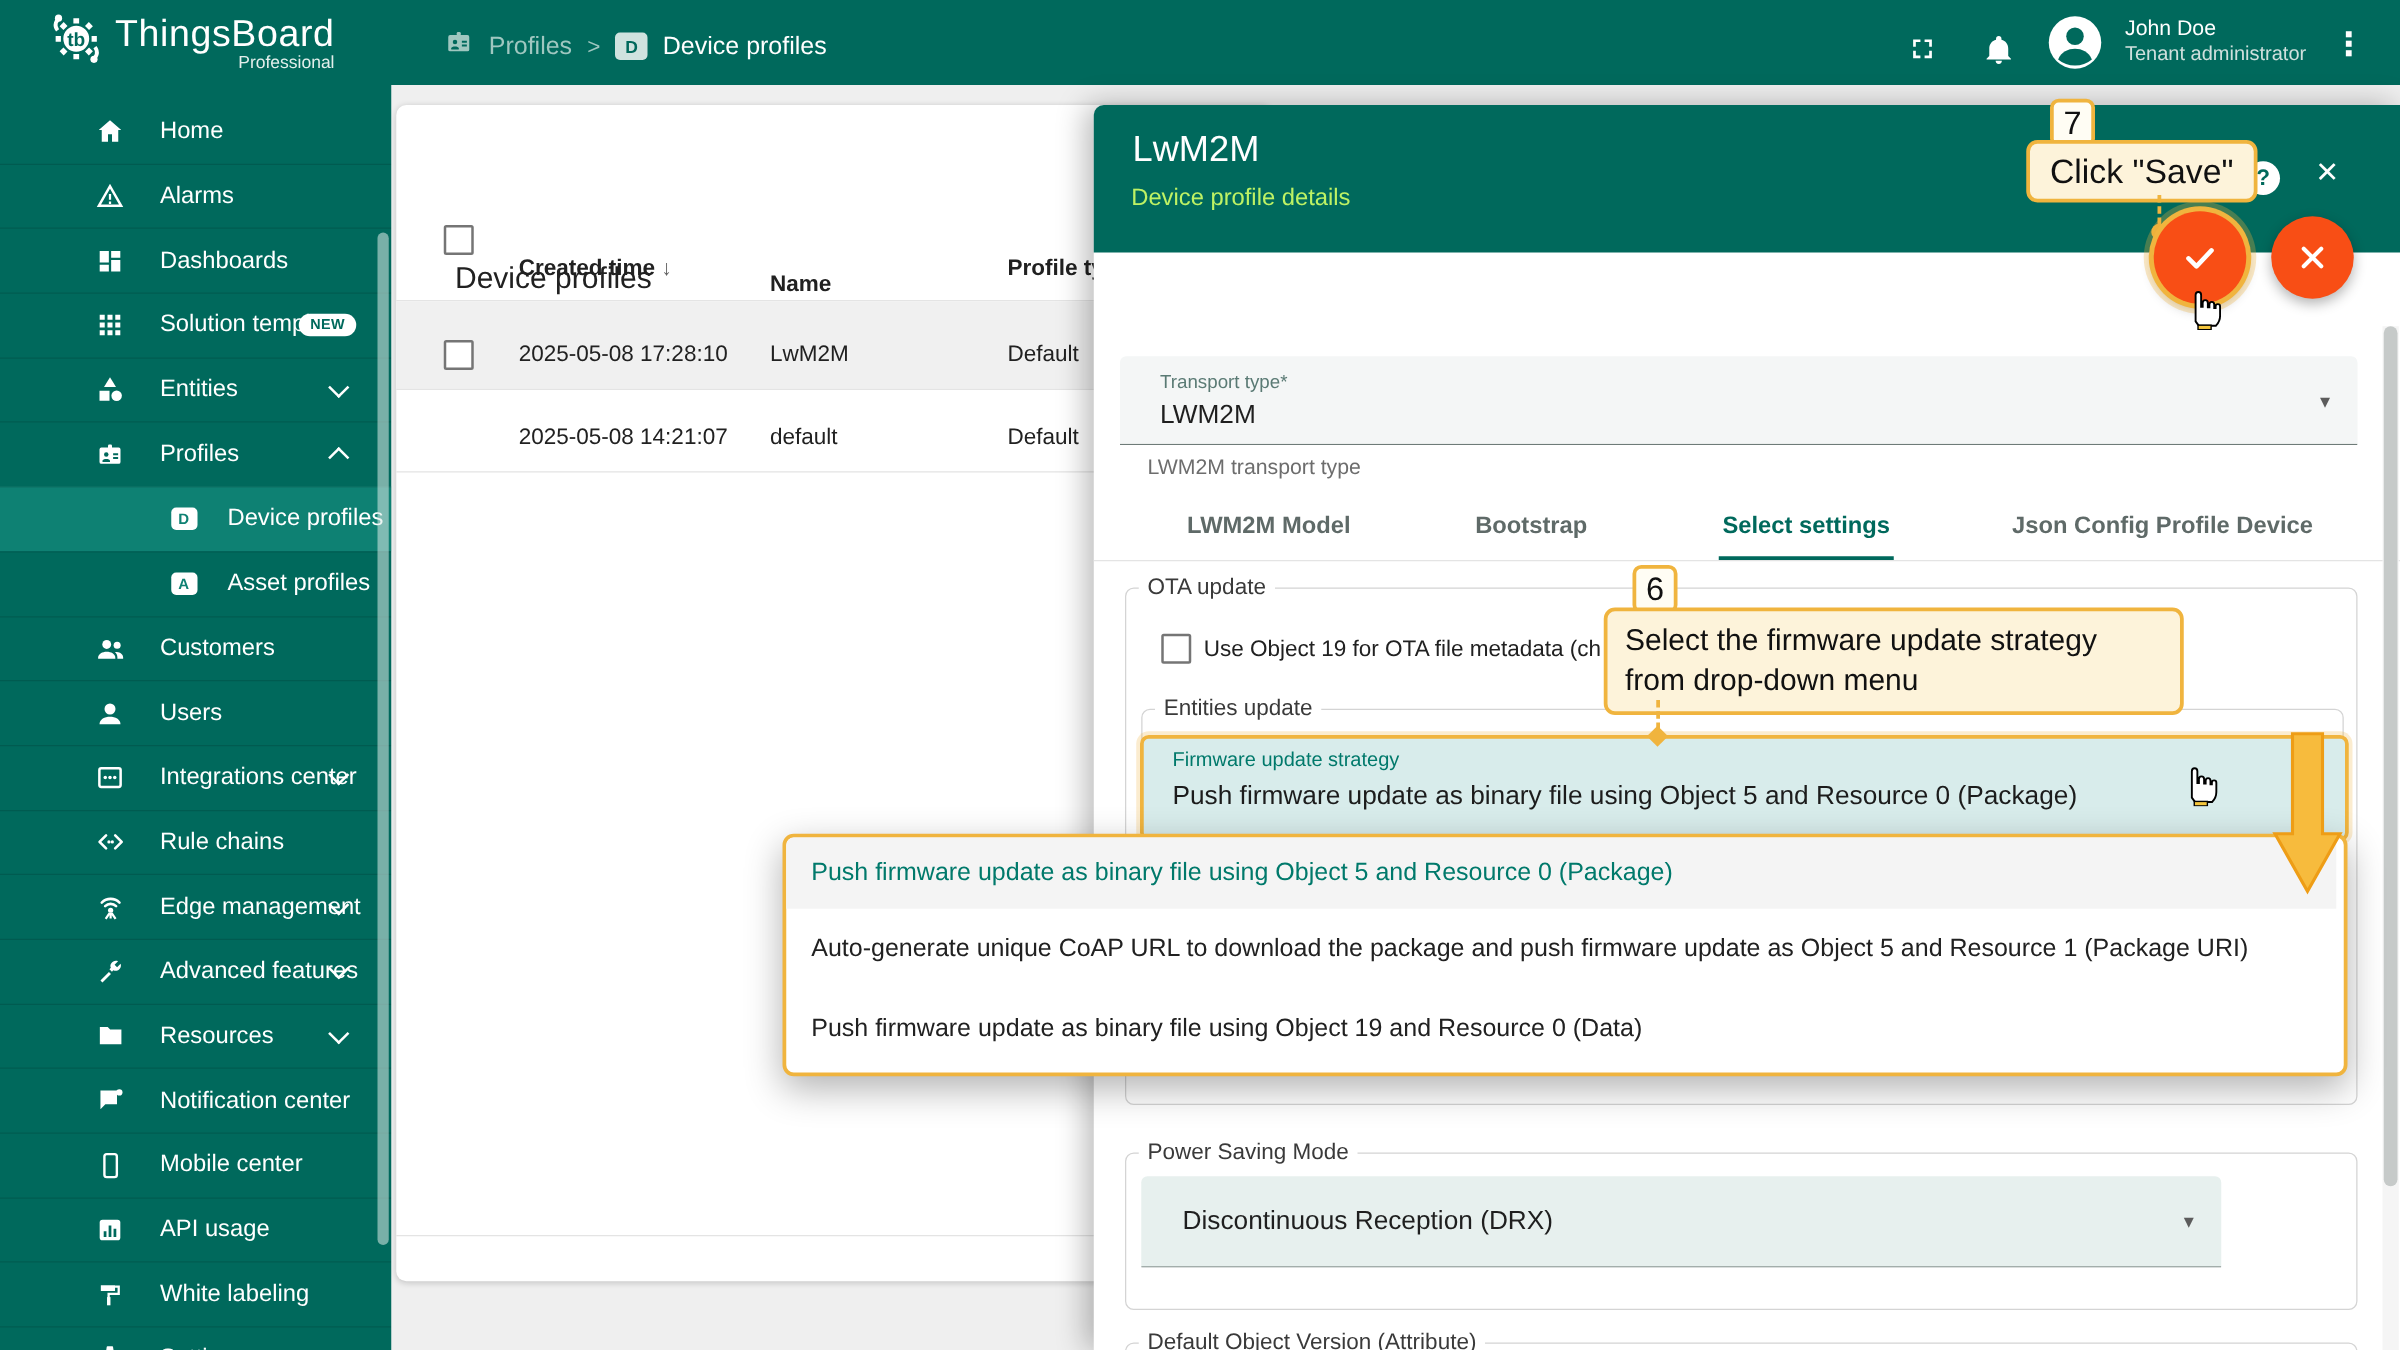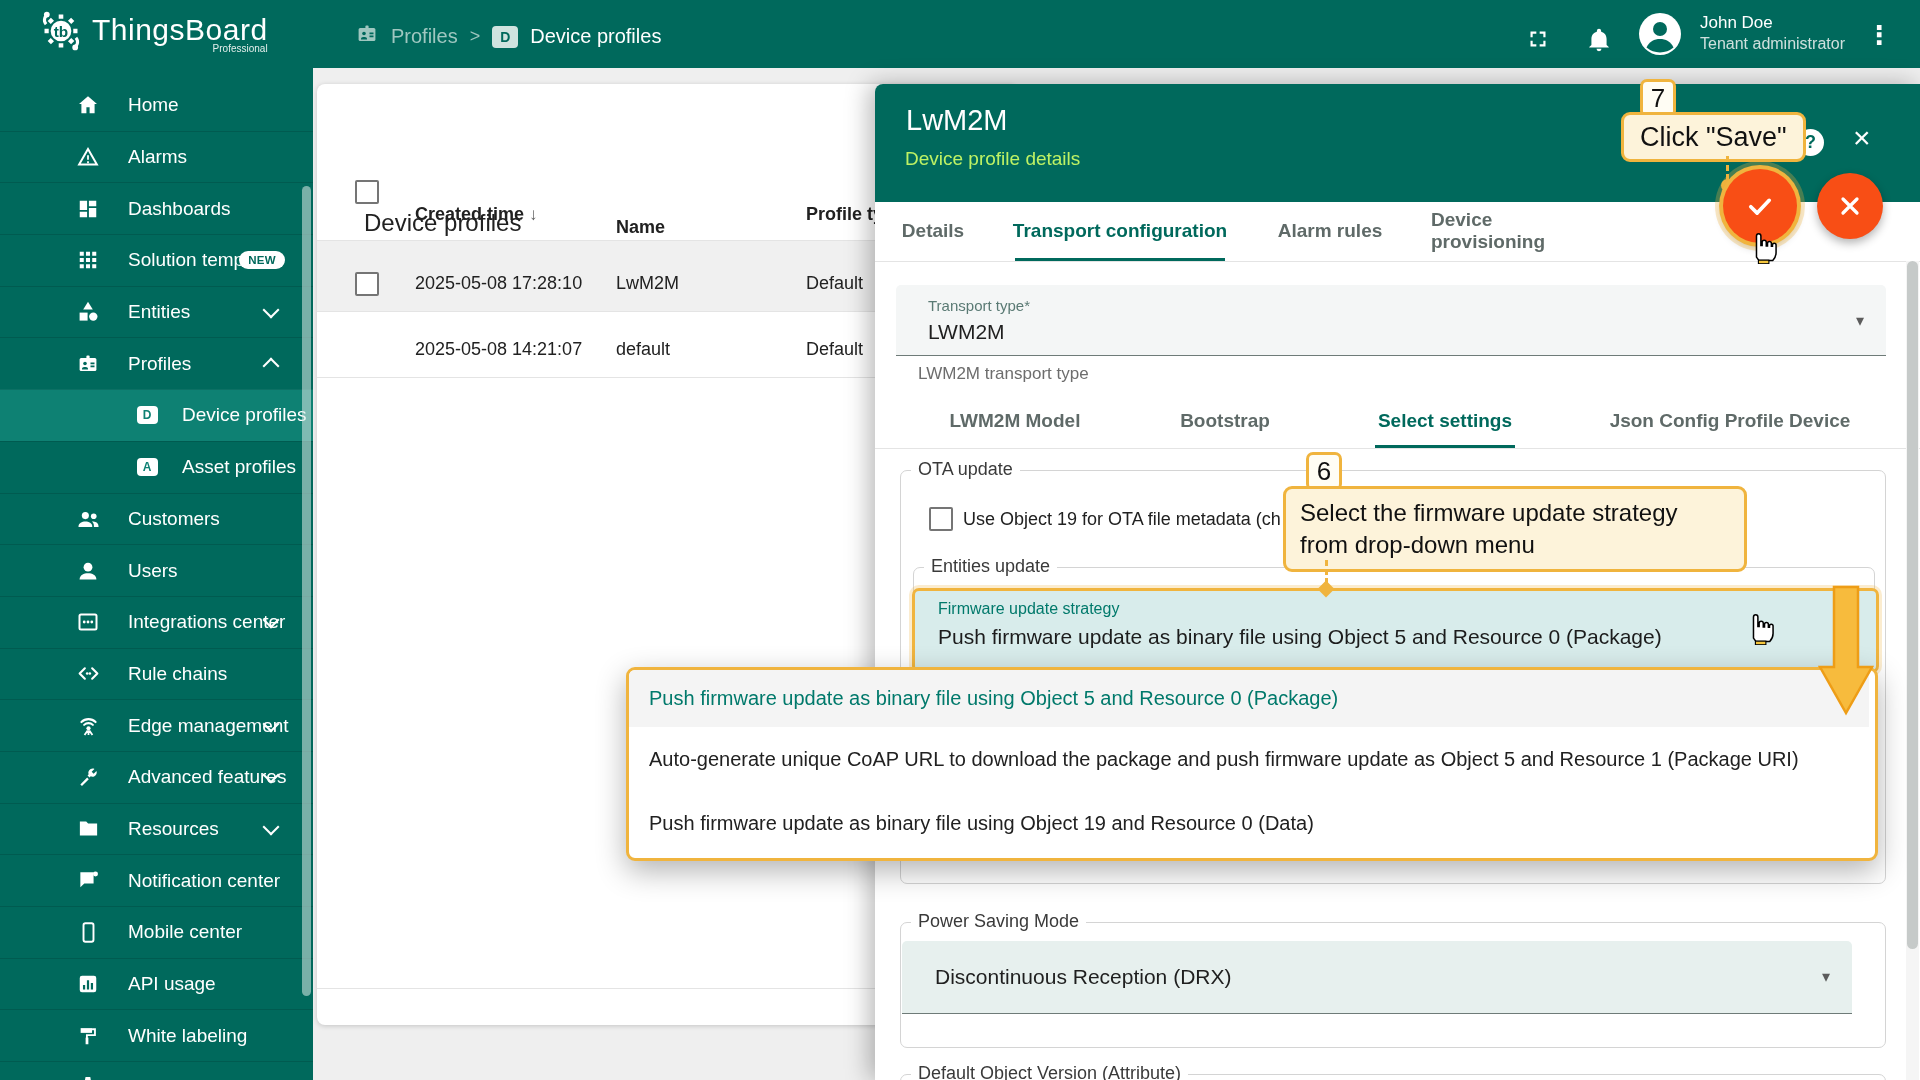--- a/index.html
+++ b/index.html
@@ -3,21 +3,21 @@
 <meta charset="utf-8">
 <style>
   html,body{margin:0;padding:0;background:#555;}
   #stage{position:relative;width:1920px;height:1080px;overflow:hidden;background:#efefef;
          font-family:"Liberation Sans","DejaVu Sans",sans-serif;color:#212121;}
   .abs{position:absolute;}
   
   .topbar{left:0;top:0;width:1920px;height:68px;background:#00695c;color:#fff;}
   .logo-wrap{left:38px;top:8px;display:flex;align-items:center;gap:8px;}
   .logo-title{font-size:30px;font-weight:400;letter-spacing:.5px;}
-  .logo-sub{font-size:10px;color:#e3efec;text-align:right;margin-top:-4px;}
+  .logo-sub{font-size:14px;color:#e3efec;text-align:right;margin-top:-4px;}
   .crumb{display:flex;align-items:center;gap:12px;font-size:20px;}
   .crumb-parent{color:#9fc7c0;}
   .crumb-sep{color:#9fc7c0;font-size:18px;}
   .crumb-cur{color:#fff;font-weight:500;}
   .dbadge{display:inline-flex;align-items:center;justify-content:center;width:26px;height:22px;border-radius:4px;
           font-weight:bold;font-size:14px;}
   .dbadge.pale{background:#cfe3df;color:#00695c;}
   .dbadge.white{background:#fff;color:#0e8173;width:21px;height:18px;font-size:12px;}
   .user-name{font-size:17px;color:#fff;line-height:22px;}
   .user-role{font-size:16px;color:#cfe0dd;line-height:20px;}
@@ -401,27 +401,20 @@
   </div>
 
   <div class="abs panel">
     <div class="abs panel-head">
       <div class="abs panel-title">LwM2M</div>
       <div class="abs panel-sub">Device profile details</div>
       <div class="abs help-circ">?</div>
       <div class="abs close-x">×</div>
     </div>
 
-    <div class="abs tabbar">
-      <div class="tab" style="left:18px;width:80px;">Details</div>
-      <div class="tab active" style="left:132px;width:226px;">Transport configuration</div>
-      <div class="tab-underline" style="left:140px;width:210px;"></div>
-      <div class="tab" style="left:400px;width:110px;">Alarm rules</div>
-      <div class="tab" style="left:556px;width:180px;">Device provisioning</div>
-    </div>
 
     <div class="abs filled-field" style="left:21px;top:201px;width:990px;height:70px;">
       <div class="abs fld-label" style="left:32px;top:12px;">Transport type*</div>
       <div class="abs fld-value" style="left:32px;top:35px;">LWM2M</div>
       <div class="abs caret" style="right:22px;top:26px;">▾</div>
     </div>
     <div class="abs hint" style="left:43px;top:280px;">LWM2M transport type</div>
 
     <div class="abs" style="left:0;top:312px;width:1045px;height:52px;border-bottom:1px solid #e4e4e4;">
       <div class="tab" style="left:65px;width:150px;height:50px;">LWM2M Model</div>
@@ -443,21 +436,21 @@
       </div>
     </div>
 
     <div class="abs strategy">
       <span class="l1">Firmware update strategy</span>
       <span class="l2">Push firmware update as binary file using Object 5 and Resource 0 (Package)</span>
     </div>
 
     <div class="abs fieldset" style="left:25px;top:838px;width:984px;height:124px;">
       <span class="legend">Power Saving Mode</span>
-      <div class="abs filled-field" style="left:1px;top:18px;width:950px;height:72px;background:#e7f0ee;">
+      <div class="abs filled-field" style="left:12px;top:18px;width:864px;height:72px;background:#e7f0ee;">
         <div class="abs fld-value" style="left:33px;top:24px;">Discontinuous Reception (DRX)</div>
         <div class="abs caret" style="right:22px;top:26px;">▾</div>
       </div>
     </div>
 
     <div class="abs fieldset" style="left:25px;top:990px;width:984px;height:40px;">
       <span class="legend">Default Object Version (Attribute)</span>
     </div>
 
     <div class="abs scrollbar" style="left:1031px;top:177px;width:13px;height:819px;">

